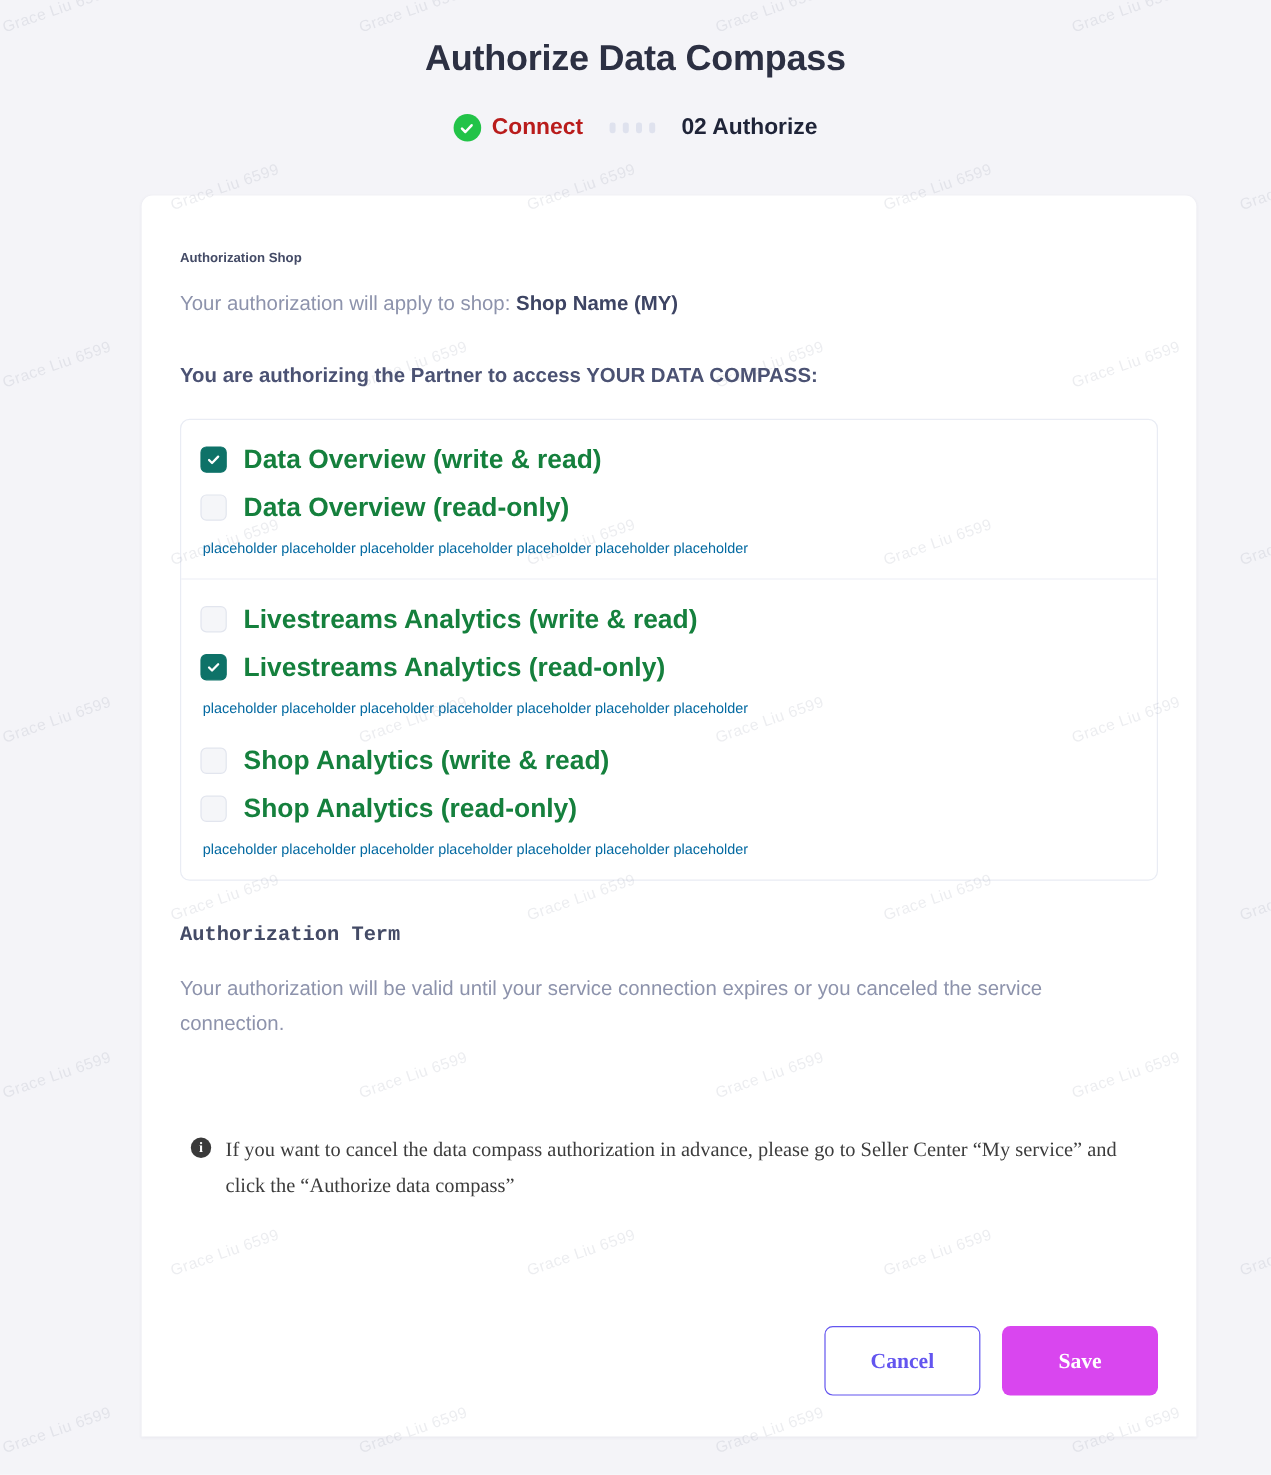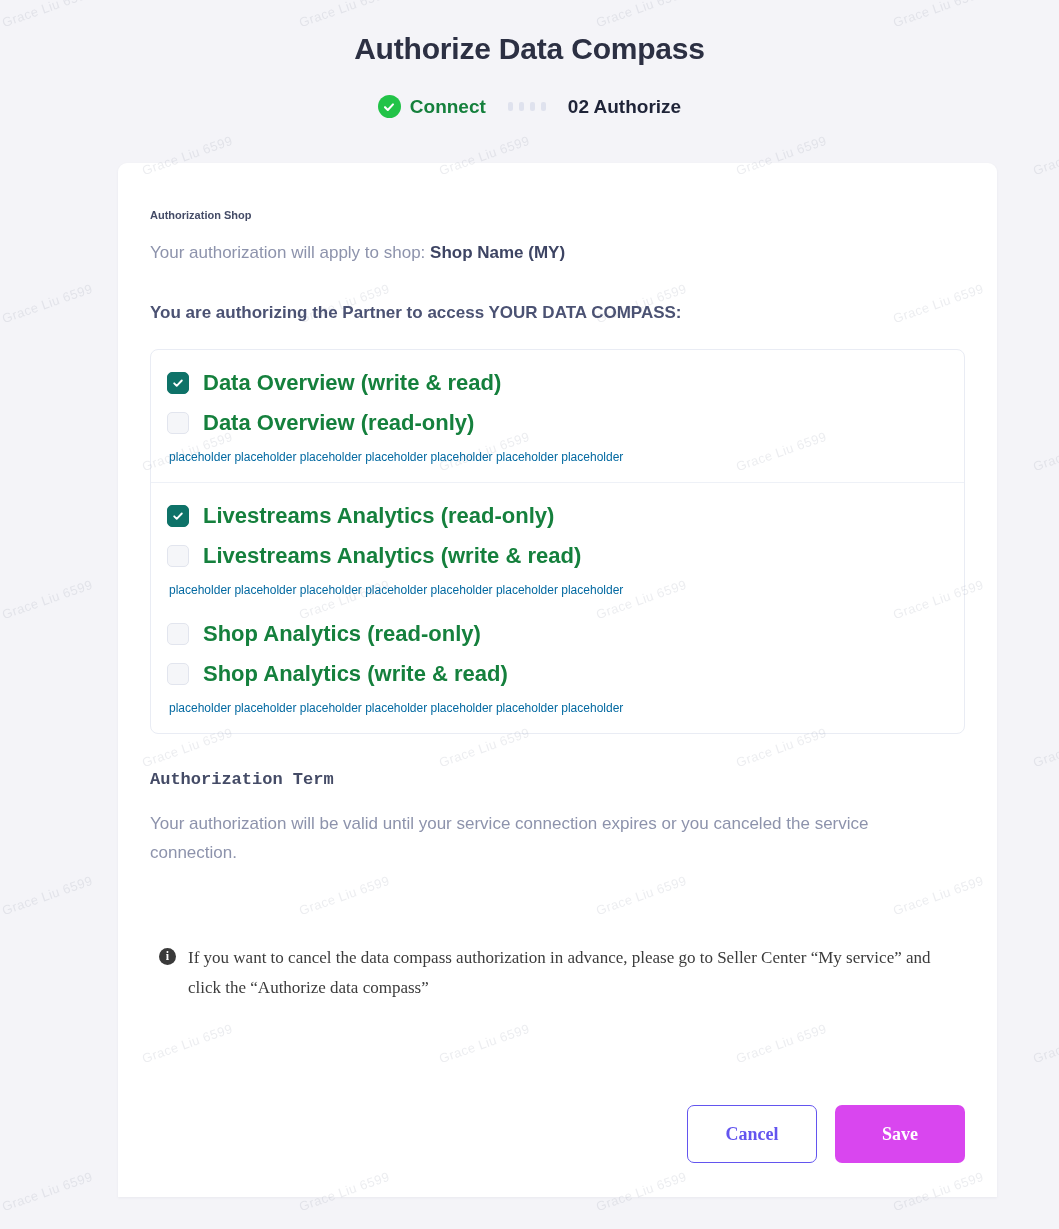--- a/index.html
+++ b/index.html
@@ -65,21 +65,21 @@
     justify-content: center;
     gap: 0;
   }
   .step {
     display: flex;
     align-items: center;
     gap: 9px;
     font-size: 19px;
     font-weight: bold;
   }
-  .step-done .step-label { color: #15803d; }
+  .step-done .step-label { color: #b91c1c; }
   .step-active .step-label { color: #1f2438; }
   .check-circle {
     width: 23px;
     height: 23px;
     border-radius: 50%;
     background: #22c348;
     display: flex;
     align-items: center;
     justify-content: center;
     flex: none;
@@ -359,42 +359,42 @@
           </div>
           <div class="perm-row">
             <span class="cbox unchecked"></span>
             <span class="perm-label">Data Overview (read-only)</span>
           </div>
           <div class="perm-desc">placeholder placeholder placeholder placeholder placeholder placeholder placeholder</div>
         </div>
 
         <div class="perm-group with-divider">
           <div class="perm-row">
+            <span class="cbox unchecked"></span>
+            <span class="perm-label">Livestreams Analytics (write &amp; read)</span>
+          </div>
+          <div class="perm-row">
             <span class="cbox checked">
               <svg width="14" height="14" viewBox="0 0 14 14">
                 <path d="M3.2 7.3 L5.7 9.8 L10.8 4.5" fill="none" stroke="#ffffff" stroke-width="1.9" stroke-linecap="round" stroke-linejoin="round"></path>
               </svg>
             </span>
             <span class="perm-label">Livestreams Analytics (read-only)</span>
           </div>
-          <div class="perm-row">
-            <span class="cbox unchecked"></span>
-            <span class="perm-label">Livestreams Analytics (write &amp; read)</span>
-          </div>
           <div class="perm-desc">placeholder placeholder placeholder placeholder placeholder placeholder placeholder</div>
         </div>
 
         <div class="perm-group tight">
           <div class="perm-row">
             <span class="cbox unchecked"></span>
+            <span class="perm-label">Shop Analytics (write &amp; read)</span>
+          </div>
+          <div class="perm-row">
+            <span class="cbox unchecked"></span>
             <span class="perm-label">Shop Analytics (read-only)</span>
-          </div>
-          <div class="perm-row">
-            <span class="cbox unchecked"></span>
-            <span class="perm-label">Shop Analytics (write &amp; read)</span>
           </div>
           <div class="perm-desc">placeholder placeholder placeholder placeholder placeholder placeholder placeholder</div>
         </div>
 
       </div>
 
       <div class="term-heading">Authorization Term</div>
       <div class="term-text">Your authorization will be valid until your service connection expires or you canceled the service connection.</div>
 
       <div class="note">

